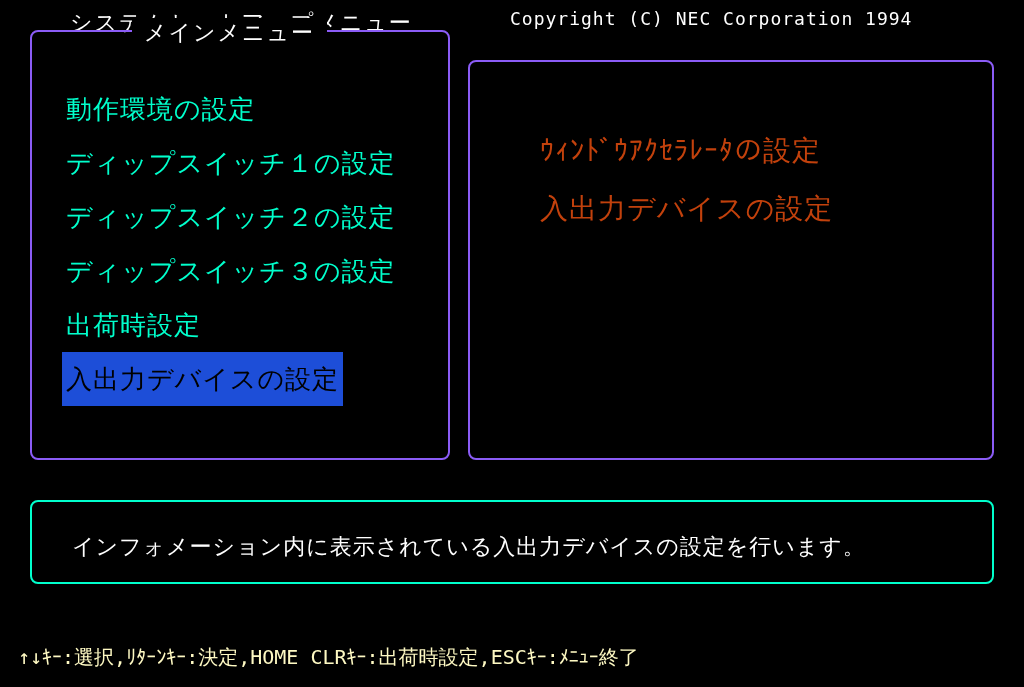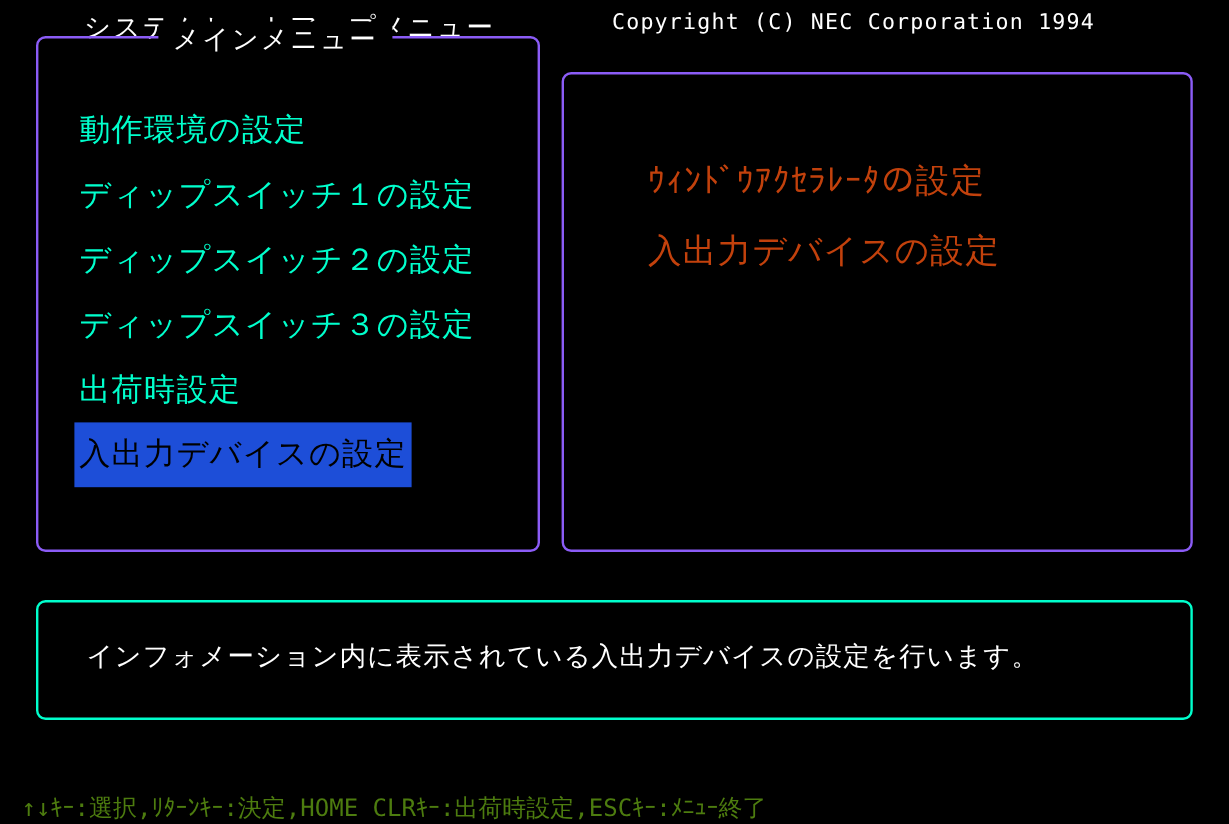--- a/index.html
+++ b/index.html
@@ -97,32 +97,32 @@
       color: #c2410c;
       font-size: 28px;
       line-height: 58px;
       letter-spacing: 1px;
     }
     .description-panel {
       margin: 40px 30px 0 30px;
       border: 2px solid #00ffcc;
       border-radius: 8px;
       padding: 30px 40px;
-      height: 100px;
+      height: 84px;
     }
     .description-text {
       color: #fff;
       font-size: 22px;
       letter-spacing: 1px;
     }
     .footer {
       position: absolute;
-      bottom: 0;
+      bottom: 16px;
       left: 18px;
-      color: #4d7c0f;
+      color: #fef9c3;
       font-size: 20px;
       letter-spacing: 0px;
     }
   </style>
 </head>
 <body>
 
 <div class="header">
   <div class="header-left">システムセットアップメニュー</div>
   <div class="header-right">Copyright (C) NEC Corporation 1994</div>

